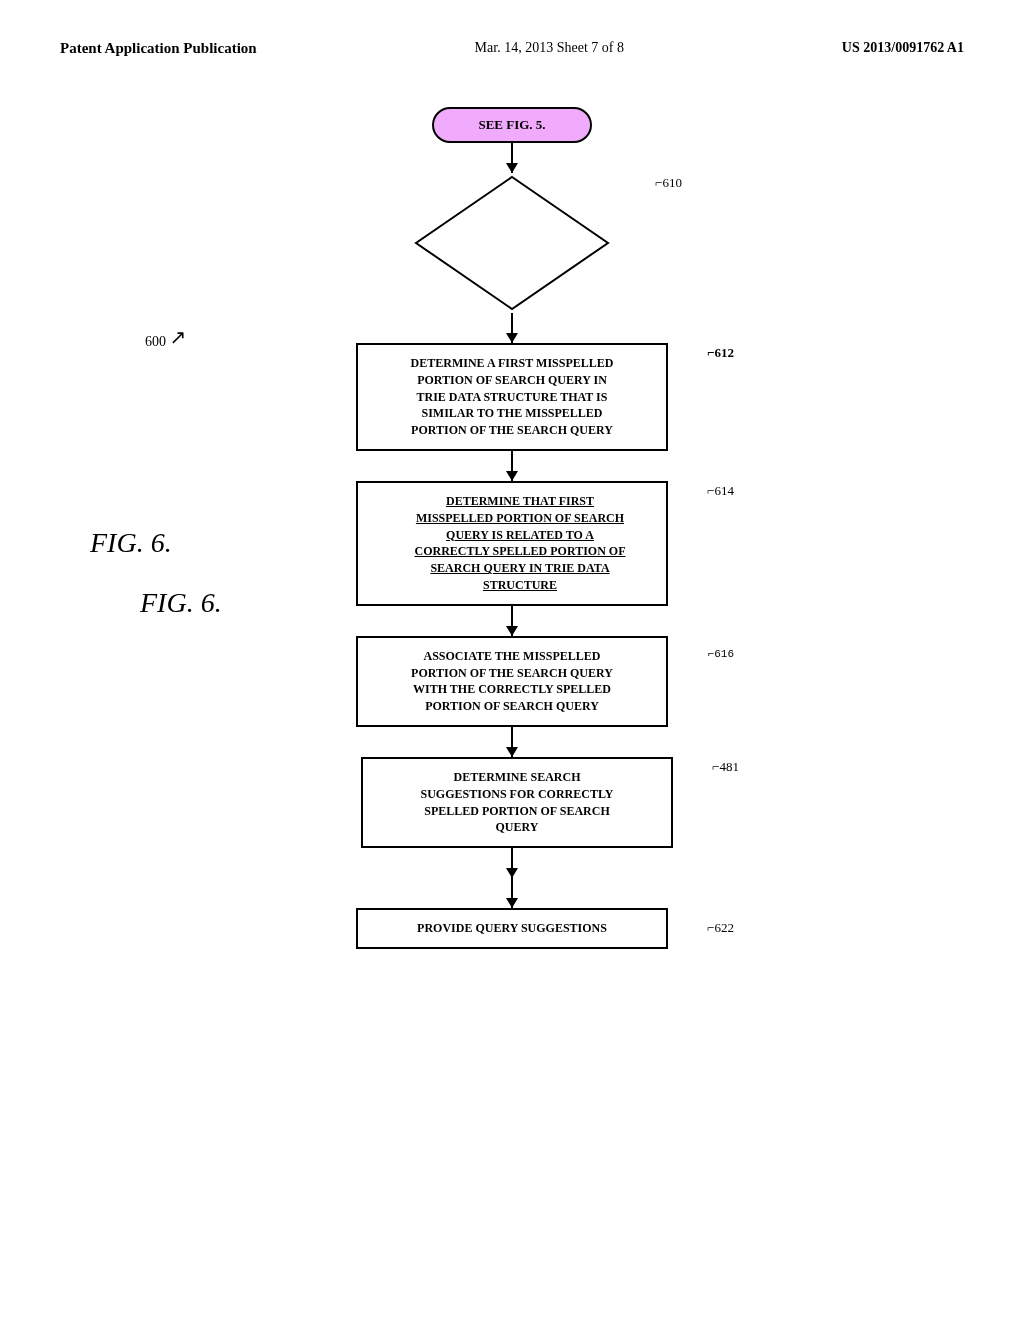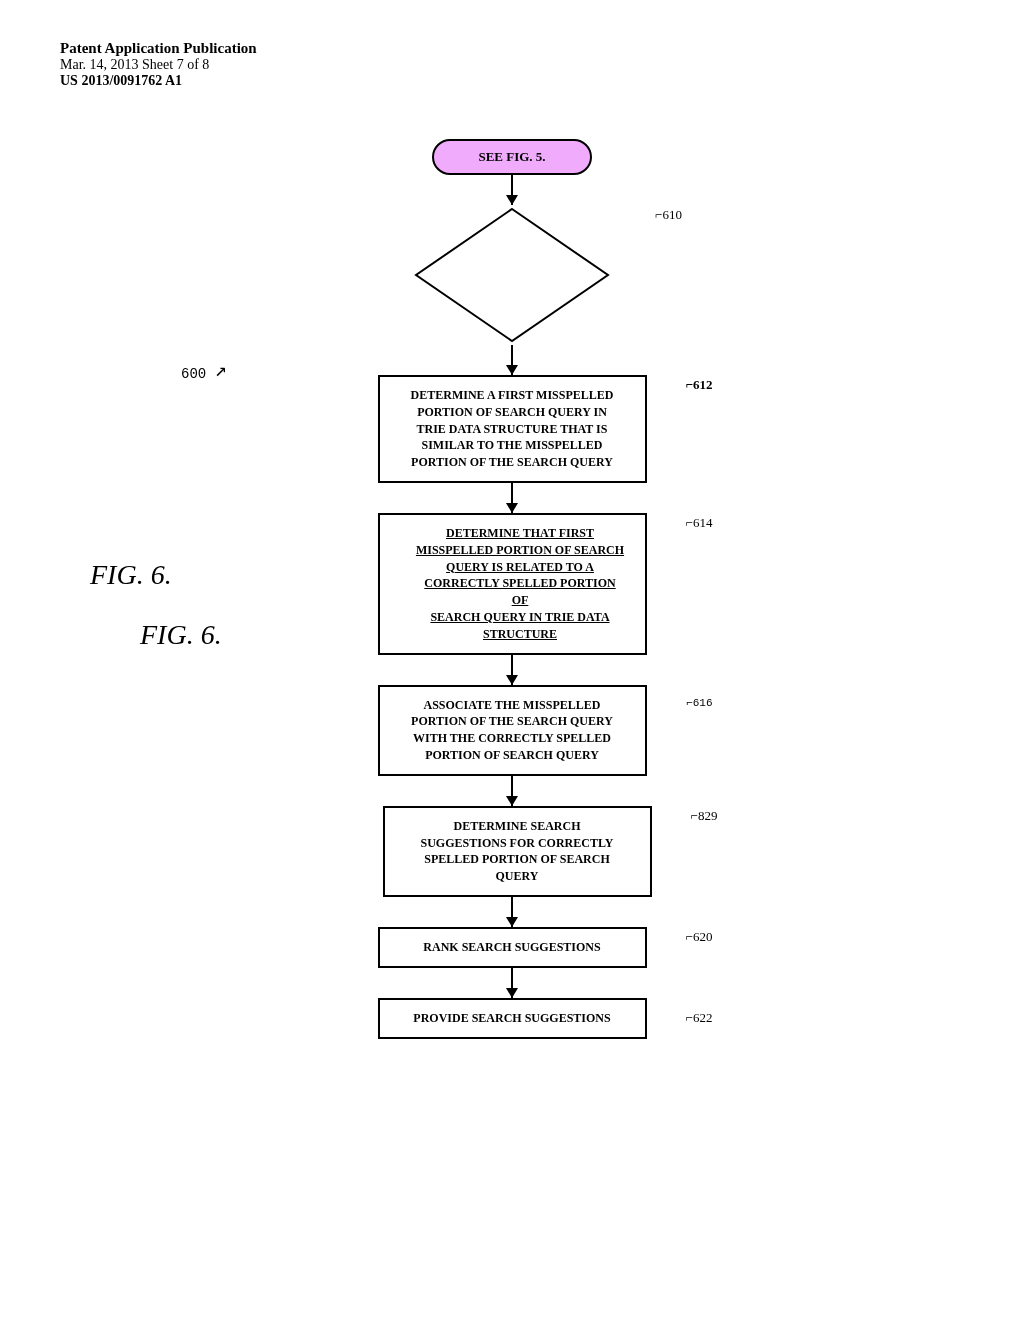--- a/index.html
+++ b/index.html
@@ -17,21 +17,20 @@
       background: #fff;
       padding: 40px 60px;
       position: relative;
     }
     .header {
       display: flex;
       justify-content: space-between;
       align-items: flex-start;
       margin-bottom: 40px;
       border-bottom: none;
-      flex-direction: column;
     }
     .header-left {
       font-size: 15px;
       font-weight: bold;
     }
     .header-center {
       font-size: 14px;
       text-align: center;
     }
     .header-right {
@@ -48,21 +47,21 @@
       background: #f0abfc;
       min-width: 160px;
     }
     .rect-box {
       border: 2px solid #000;
       padding: 10px 20px;
       text-align: center;
       font-size: 12px;
       font-weight: bold;
       background: #fff;
-      width: 269px;
+      width: 312px;
       line-height: 1.4;
     }
     .diamond {
       width: 200px;
       height: 140px;
       position: relative;
       display: flex;
       align-items: center;
       justify-content: center;
     }
@@ -115,22 +114,21 @@
       position: absolute;
       left: 30px;
       font-size: 28px;
       font-style: italic;
       font-family: 'Times New Roman', Times, serif;
     }
     .ref600 {
       position: absolute;
       left: 60px;
       font-size: 14px;
-      font-family: Liberation Mono, monospace;
-      margin-left: 36px;
+      font-family: Liberation Serif, serif;
     }
   </style>
 </head>
 <body>
 <div class="page">
 
   <div class="header">
     <div class="header-left">Patent Application Publication</div>
     <div class="header-center">Mar. 14, 2013  Sheet 7 of 8</div>
     <div class="header-right">US 2013/0091762 A1</div>
@@ -186,33 +184,29 @@
 
     <div class="row-with-label" style="position:relative;">
       <div class="rect-box">ASSOCIATE THE MISSPELLED<br>PORTION OF THE SEARCH QUERY<br>WITH THE CORRECTLY SPELLED<br>PORTION OF SEARCH QUERY</div>
       <div style="position:absolute; right:-66px; top:12px; font-size:11px; font-family:Liberation Mono, monospace;">⌐616</div>
     </div>
 
     <div class="arrow-down"></div>
 
     <div class="row-with-label" style="position:relative;padding-left:10px;">
       <div class="rect-box">DETERMINE SEARCH<br>SUGGESTIONS FOR CORRECTLY<br>SPELLED PORTION OF SEARCH<br>QUERY</div>
-      <div style="position:absolute; right:-66px; top:2px; font-size:13px; font-family:'Times New Roman',serif;">⌐829</div>
-    </div>
-
-    <div class="arrow-down"></div>
-
-    <div class="row-with-label" style="position:relative;">
-      <div class="rect-box">RANK SEARCH SUGGESTIONS</div>
-      <div style="position:absolute; right:-66px; top:2px; font-size:13px; font-family:'Times New Roman',serif;">⌐620</div>
-    </div>
-
-    <div class="arrow-down"></div>
-
-    <div class="row-with-label" style="position:relative;">
-      <div class="rect-box">PROVIDE SEARCH SUGGESTIONS</div>
+      <div style="position:absolute; right:-66px; top:2px; font-size:13px; font-family:'Times New Roman',serif;">⌐481</div>
+    </div>
+
+    <div class="arrow-down"></div>
+
+
+    <div class="arrow-down"></div>
+
+    <div class="row-with-label" style="position:relative;">
+      <div class="rect-box">PROVIDE QUERY SUGGESTIONS</div>
       <div style="position:absolute; right:-66px; top:12px; font-size:13px; font-family:'Times New Roman',serif;">⌐622</div>
     </div>
 
     <div style="position:absolute; left:80px; top:490px; font-size:28px; font-style:italic; font-family:'Times New Roman',serif;">FIG. 6.</div>
 
   </div>
 </div>
 
 </body></html>

